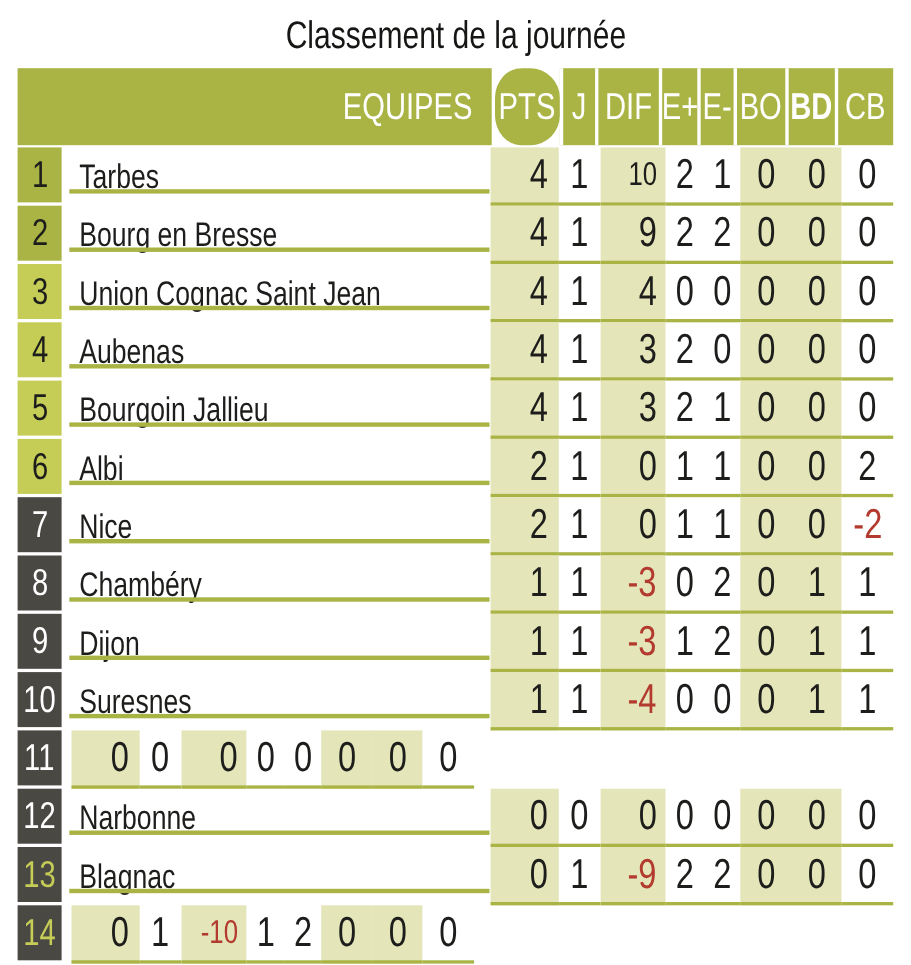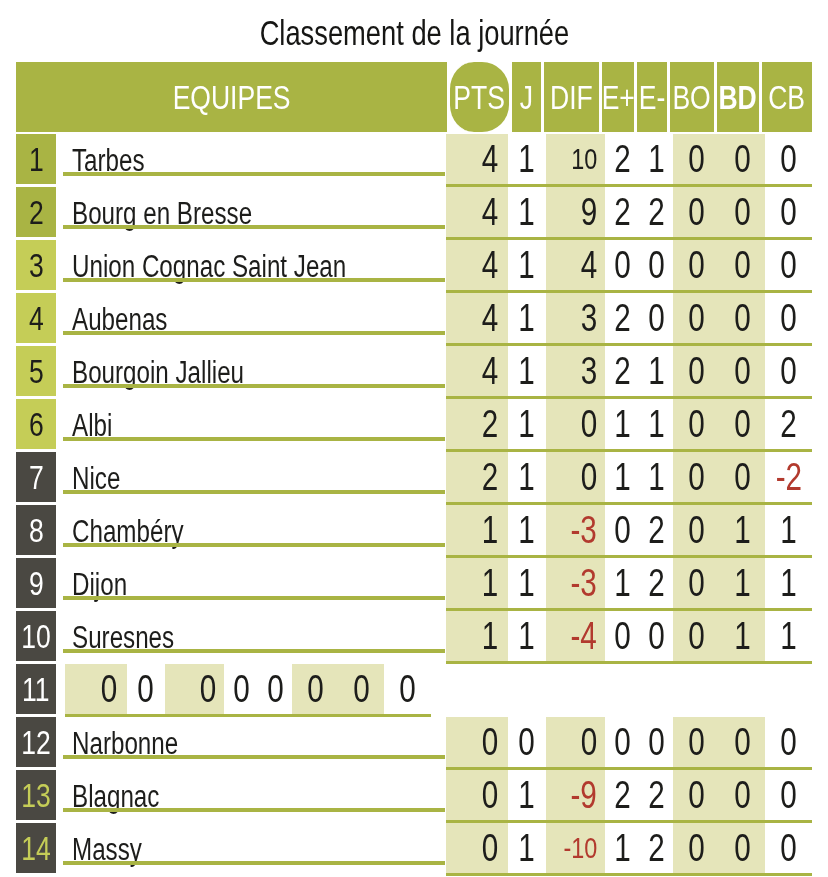--- a/index.html
+++ b/index.html
@@ -18,21 +18,21 @@
   }
 
   .standings{position:absolute;left:16px;top:62px;width:796px;}
 
   
   .header-row{display:flex;height:70px;}
   .hcell{
     background:var(--olive);color:#ffffff;display:flex;align-items:center;justify-content:center;
     font-size:34px;box-sizing:border-box;border-left:3px solid #ffffff;
   }
-  .h-equipes{width:508px;border-left:none;}
+  .h-equipes{width:508px;border-left:none;justify-content:flex-end;}
   .h-pts{width:62px;border-radius:27px;}
   .h-j{width:38px;}
   .h-dif{width:59px;}
   .h-ep{width:35px;}
   .h-em{width:33px;}
   .h-bo{width:47px;}
   .h-bd{width:45px;font-weight:bold;}
   .h-cb{width:62px;}
 
   
@@ -538,23 +538,20 @@
           </div>
           <div class="stat c-cb">
             <div class="cond">0</div>
           </div>
         </div>
         <div class="row">
           <div class="rank dark-accent">
             <div class="cond">14</div>
           </div>
           <div class="rank-gap"></div>
-          <div class="team">
-            <div class="cond cond-left">Massy</div>
-          </div>
           <div class="stat c-pts pale right">
             <div class="cond cond-right">0</div>
           </div>
           <div class="stat c-j">
             <div class="cond">1</div>
           </div>
           <div class="stat c-dif pale right neg small">
             <div class="cond cond-right">-10</div>
           </div>
           <div class="stat c-ep">

